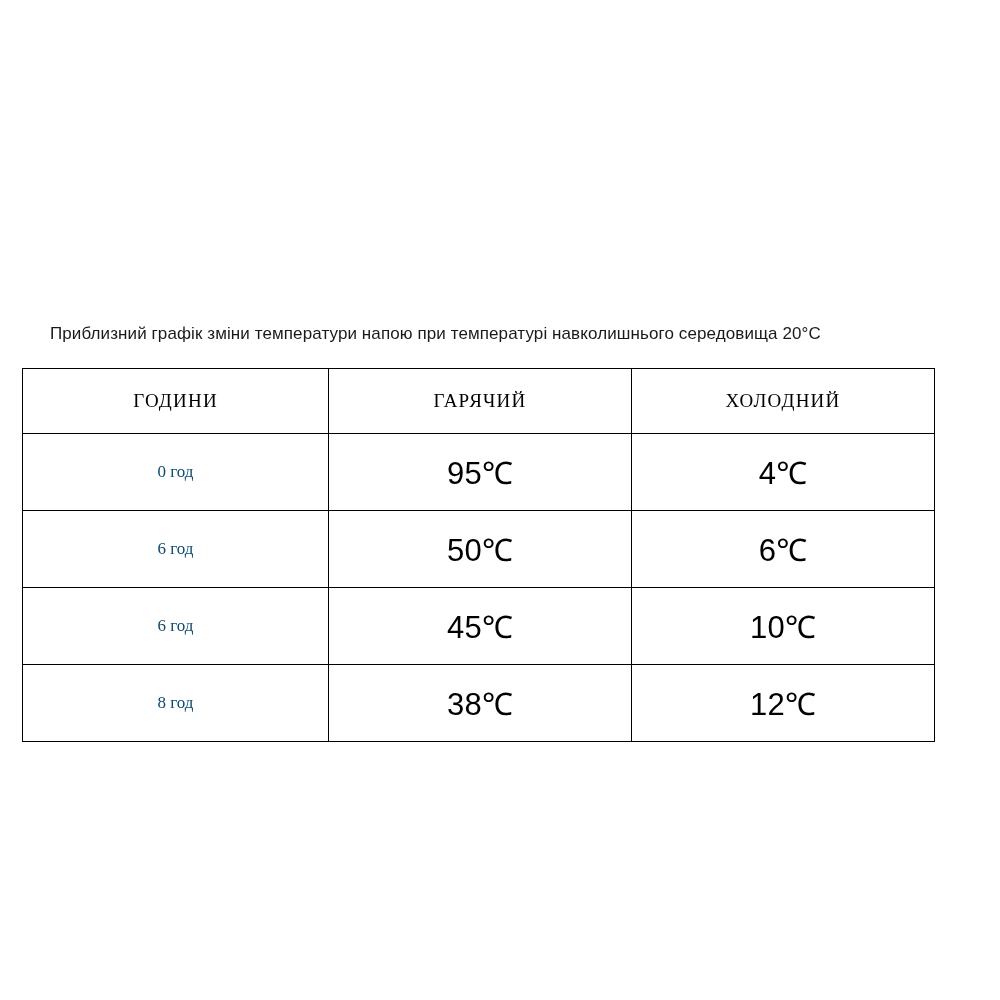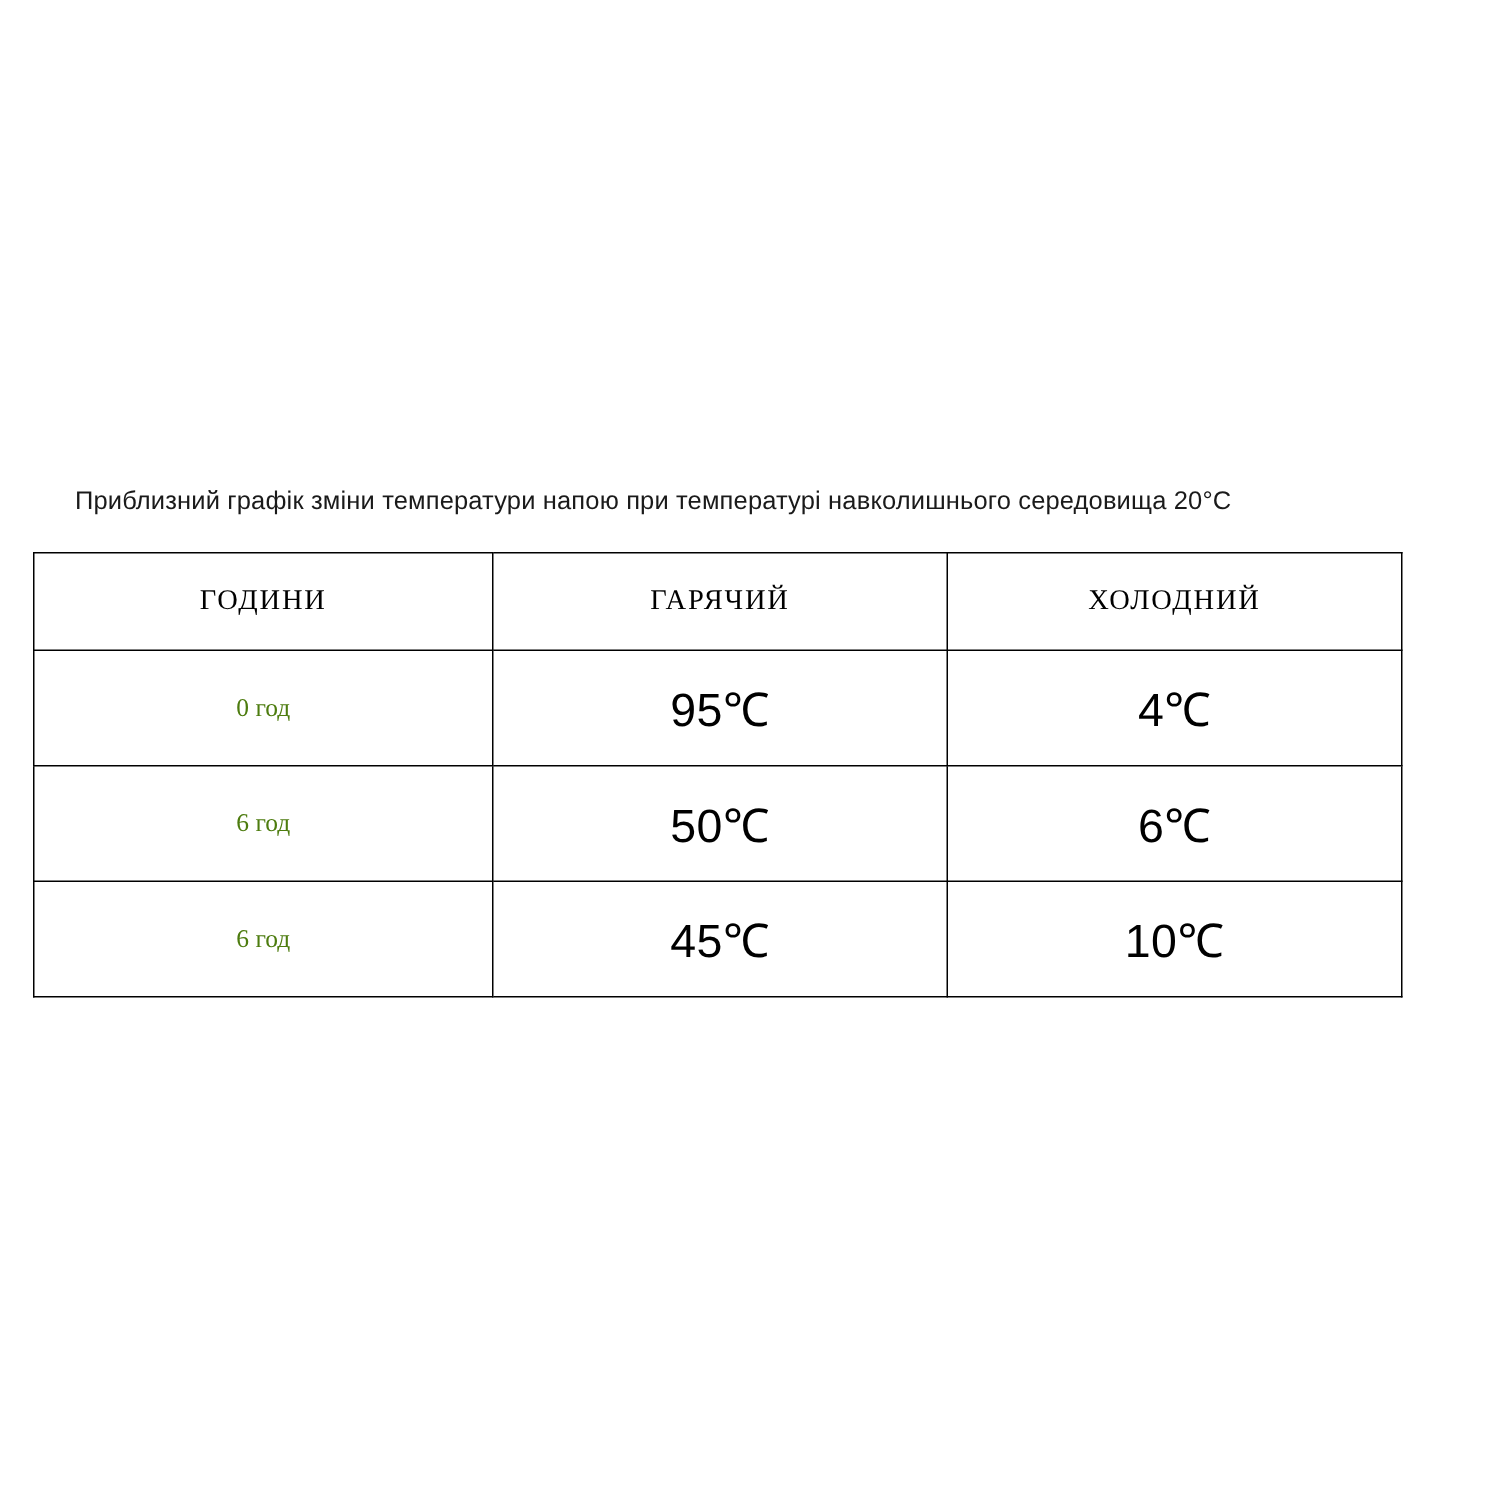--- a/index.html
+++ b/index.html
@@ -60,21 +60,21 @@
     font-size: 19px;
     letter-spacing: 1.2px;
     color: #000000;
   }
   tr.body-row td {
     height: 52px;
   }
   td.hours-cell {
     font-family: "Liberation Serif", serif;
     font-size: 17px;
-    color: #4d7c0f;
+    color: #0c4a6e;
   }
   td.temp-cell {
     font-family: "Liberation Sans", sans-serif;
     font-size: 31px;
     color: #000000;
     letter-spacing: 0.3px;
   }
 </style>
 </head>
 <body>
@@ -108,16 +108,21 @@
         <td class="temp-cell">6℃</td>
       </tr>
 
 
       <tr class="body-row">
         <td class="hours-cell">6 год</td>
         <td class="temp-cell">45℃</td>
         <td class="temp-cell">10℃</td>
       </tr>
 
+      <tr class="body-row">
+        <td class="hours-cell">8 год</td>
+        <td class="temp-cell">38℃</td>
+        <td class="temp-cell">12℃</td>
+      </tr>
     </tbody>
   </table>
 
 </div>
 
 </body></html>

